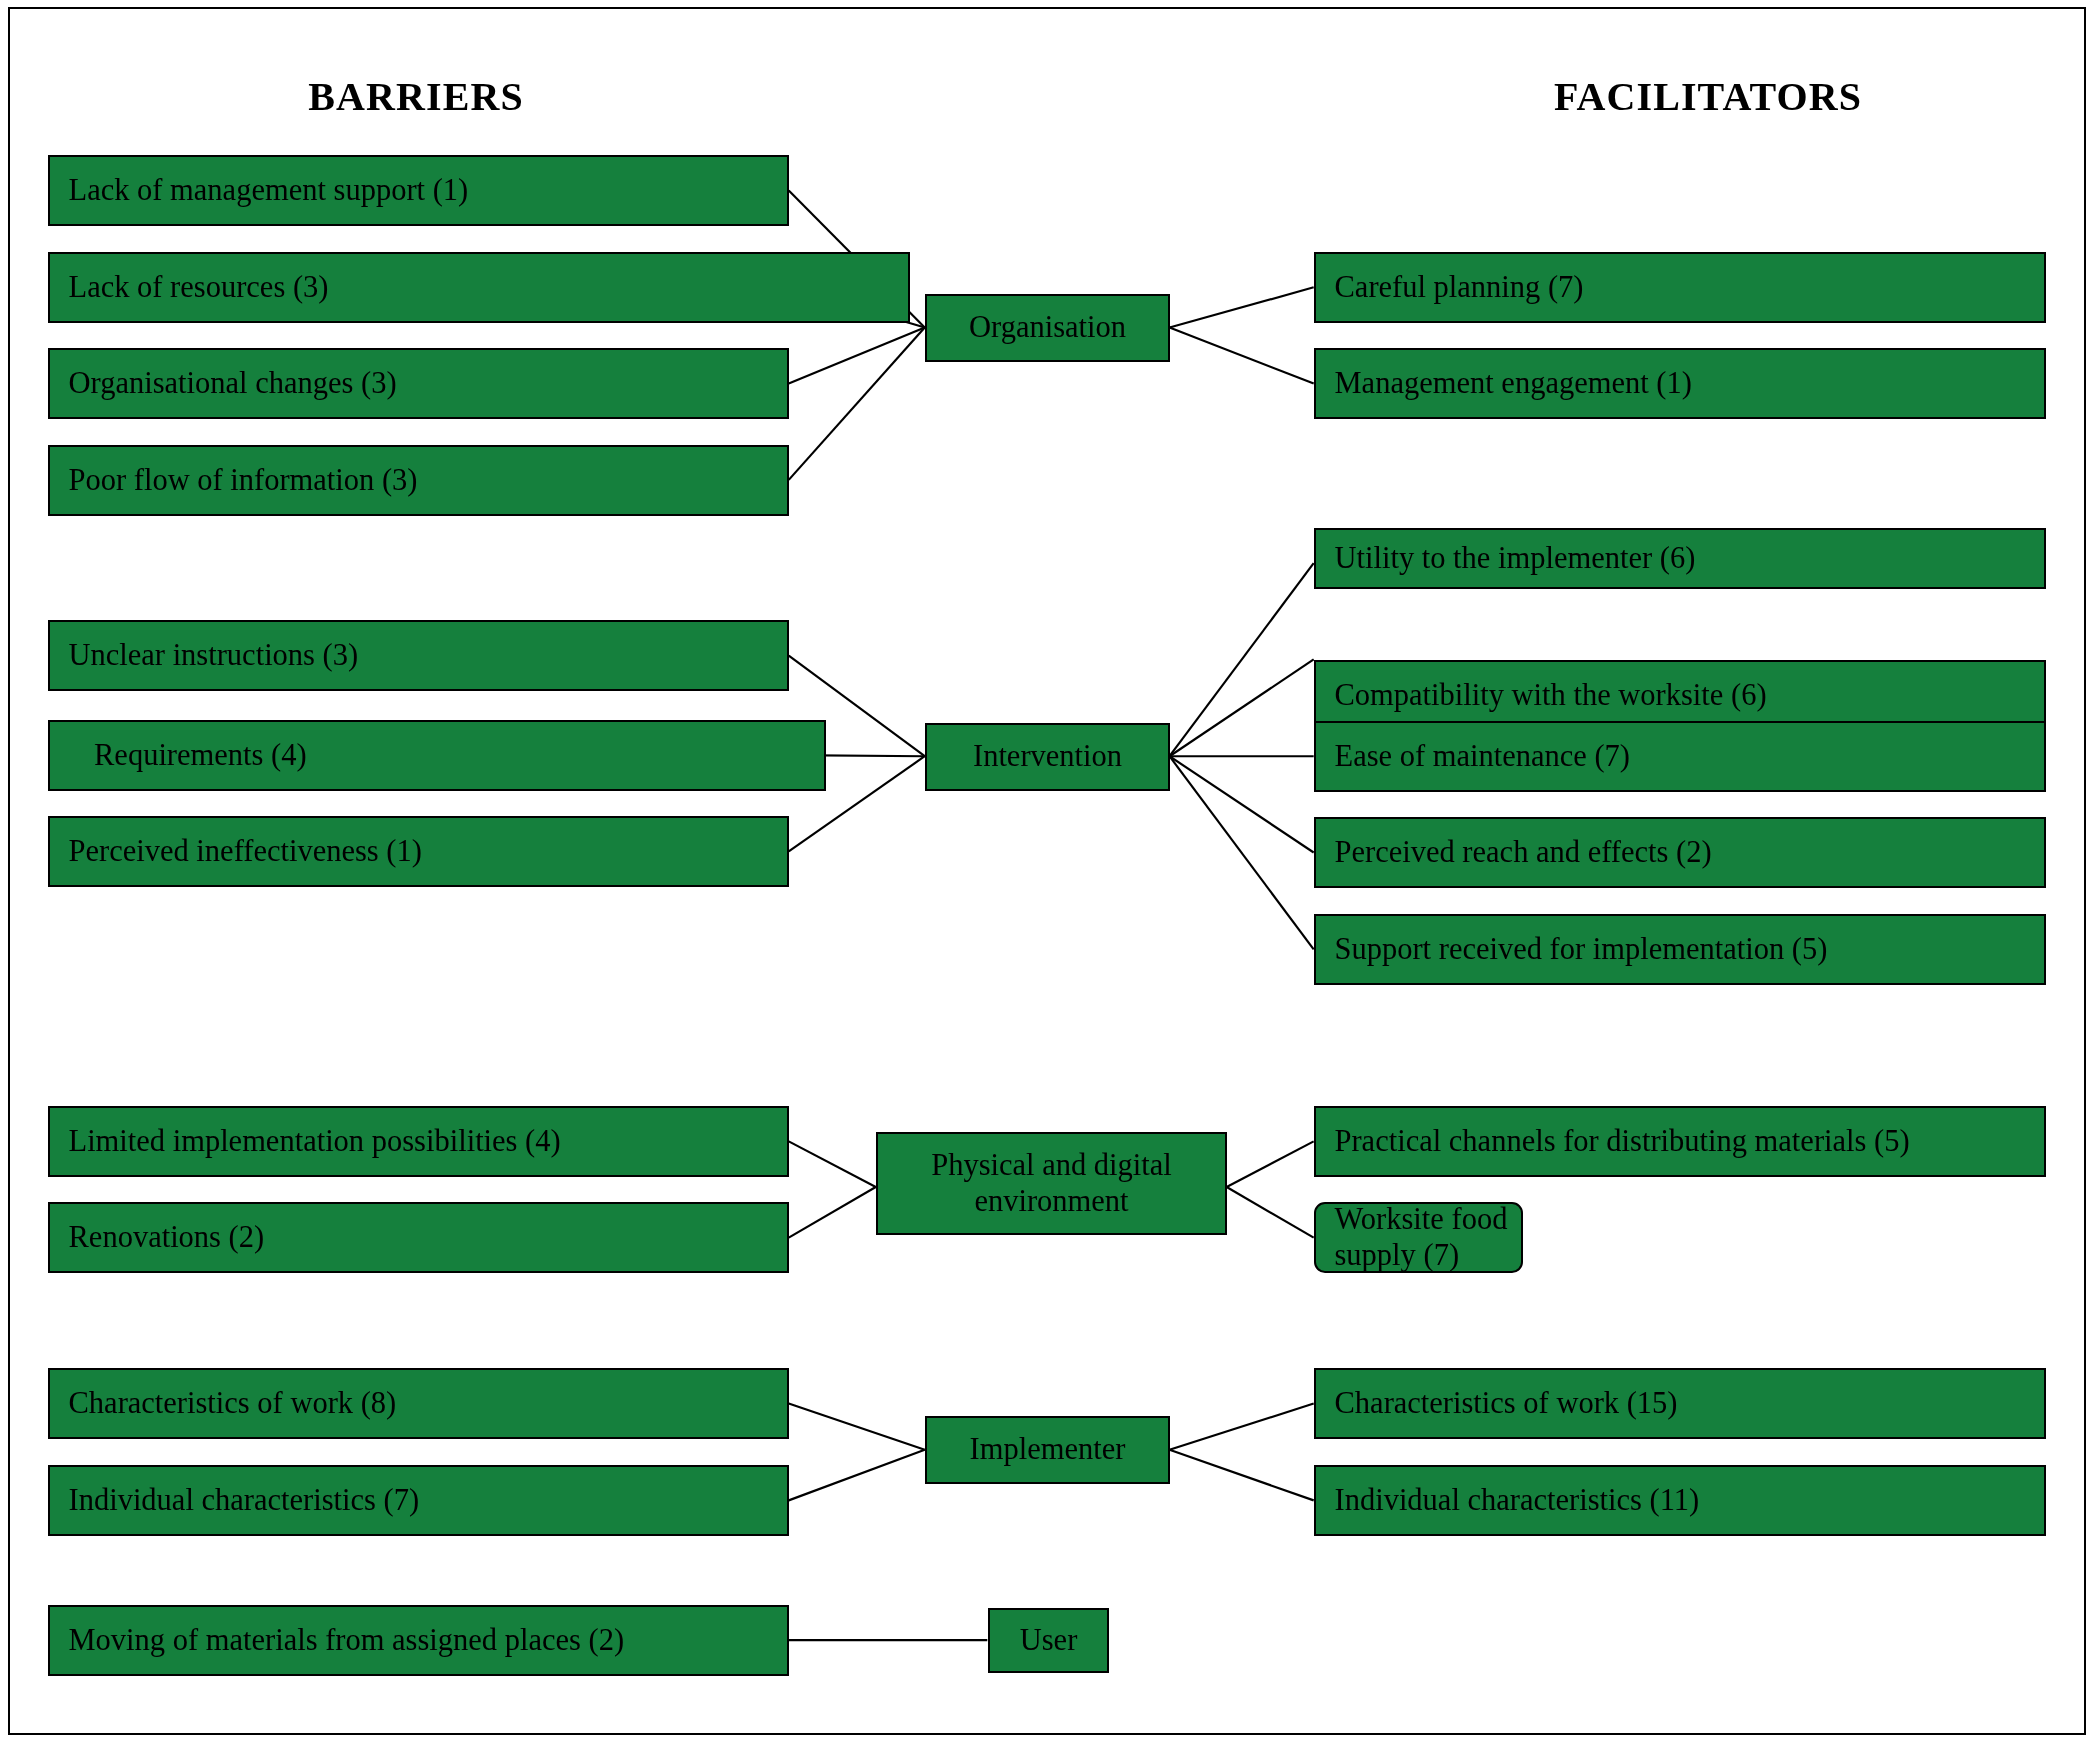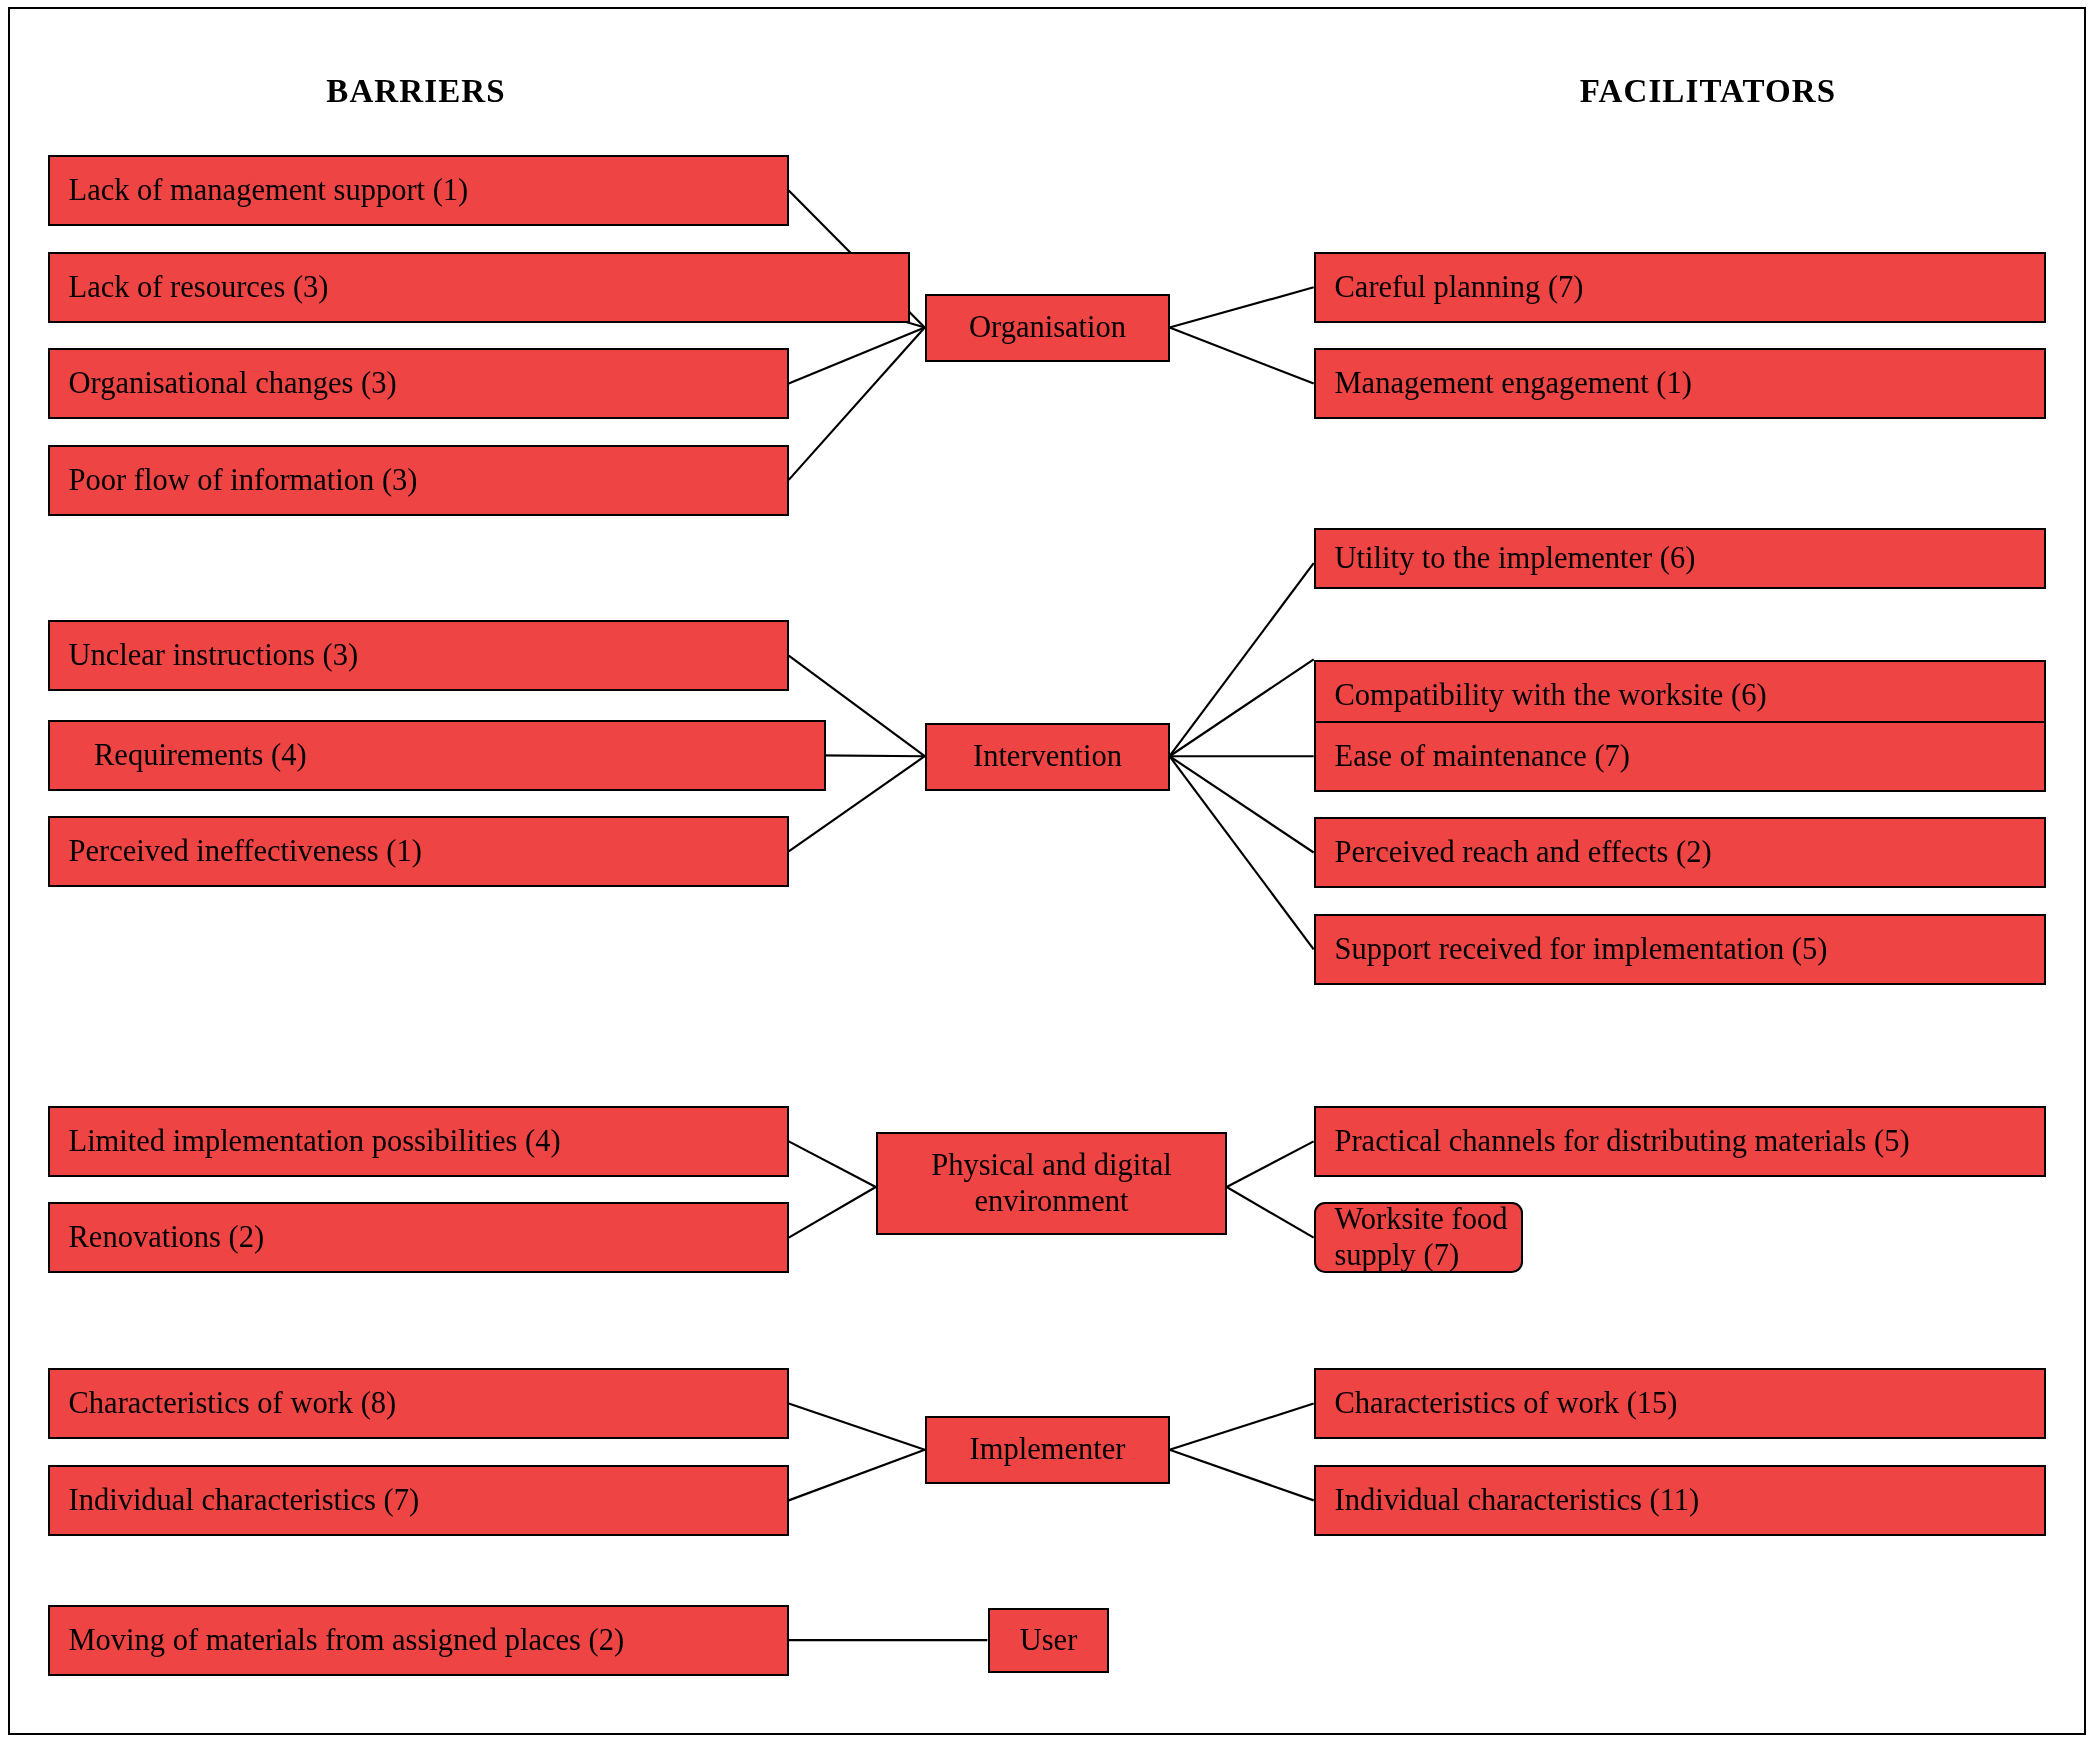--- a/index.html
+++ b/index.html
@@ -27,31 +27,31 @@
   #links{
     position:absolute;
     left:0; top:0;
     width:2097px; height:1742px;
     pointer-events:none;
   }
 
   .col-head{
     position:absolute;
     font-weight:bold;
-    font-size:33px;
+    font-size:40px;
     letter-spacing:1.1px;
     white-space:nowrap;
     transform:translateX(-50%);
   }
 
   .node{
     position:absolute;
     box-sizing:border-box;
     border:2.2px solid #000;
-    background:#ef4444;
+    background:#15803d;
     display:flex;
     align-items:center;
     font-size:30.5px;
     line-height:1.18;
     z-index:3;
   }
   .node.item{
     justify-content:flex-start;
     padding-left:18.5px;
     padding-right:11px;

